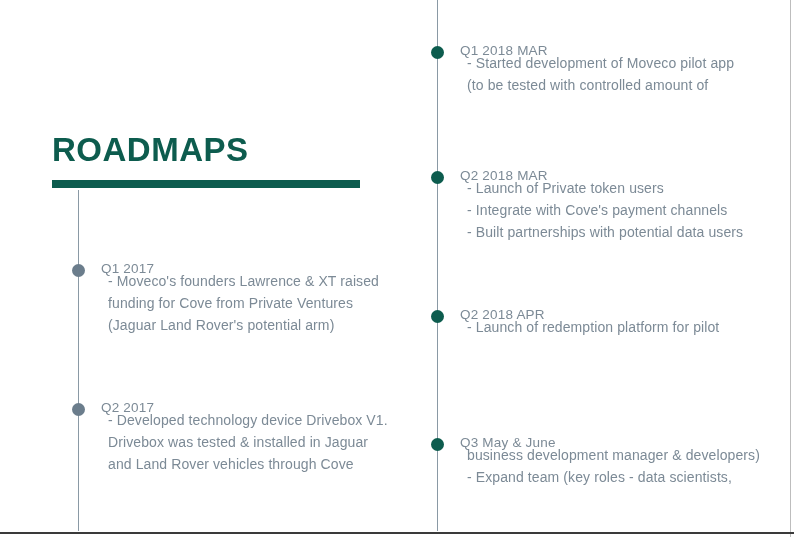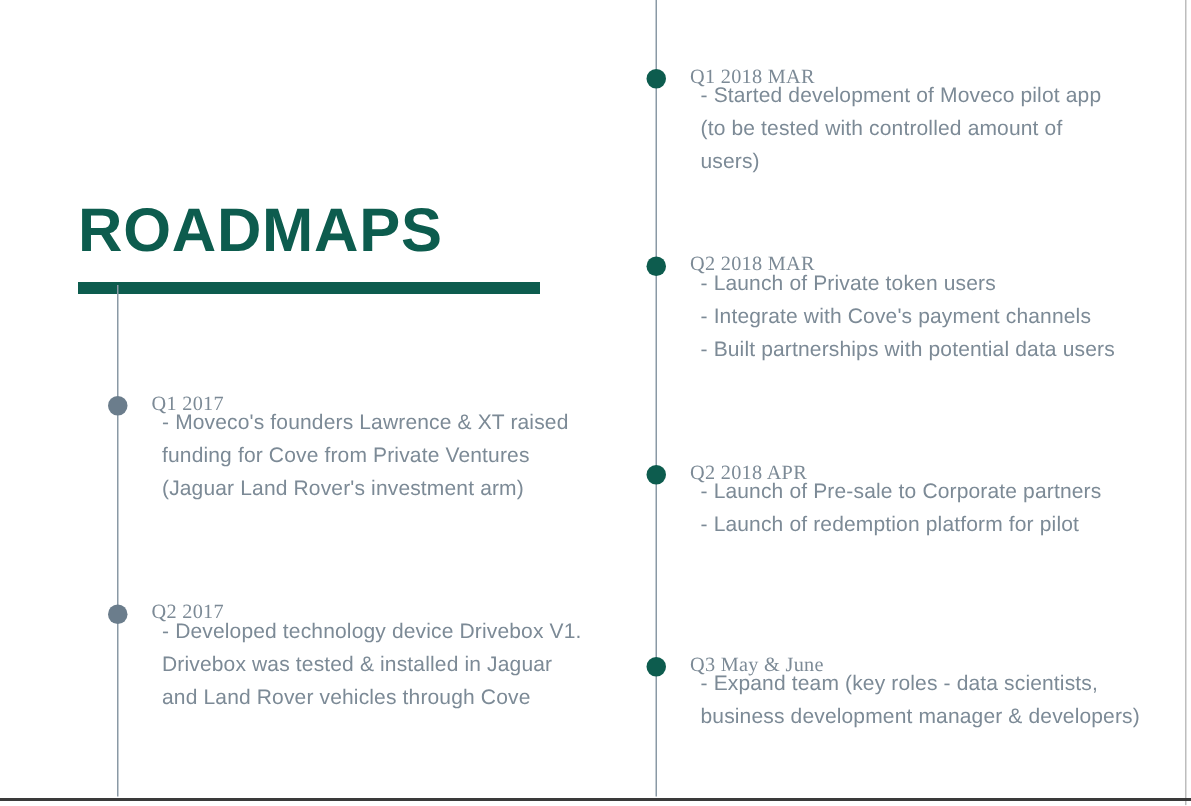--- a/index.html
+++ b/index.html
@@ -38,21 +38,21 @@
   }
 
   
   .heading-block {
     position: absolute;
     left: 52px;
     top: 133px;
     width: 330px;
   }
   .heading-title {
-    font-size: 41px;
+    font-size: 33px;
     font-weight: bold;
     color: #0d5c4e;
     letter-spacing: 0.5px;
     line-height: 1.0;
     margin: 0;
     white-space: nowrap;
   }
   .heading-rule {
     margin-top: 14px;
     width: 308px;
@@ -101,21 +101,20 @@
   }
   .entry-label {
     position: absolute;
     left: 23px;
     top: 0;
     font-size: 13.5px;
     color: #7c8a96;
     letter-spacing: 0.2px;
     white-space: nowrap;
     line-height: 1.4;
-    font-family: Liberation Serif, serif;
   }
   .entry-body {
     position: absolute;
     left: 30px;
     top: 10px;
     font-size: 14px;
     color: #7c8a96;
     line-height: 22px;
     letter-spacing: 0.1px;
   }
@@ -144,68 +143,66 @@
 
   <div class="rail rail-left"></div>
   <div class="rail rail-right"></div>
 
   <div class="entry entry-l0">
     <span class="entry-dot dot-left"></span>
     <div class="entry-label">Q1 2017</div>
     <div class="entry-body">
       <div class="bline">- Moveco's founders Lawrence &amp; XT raised</div>
       <div class="bline">funding for Cove from Private Ventures</div>
-      <div class="bline">(Jaguar Land Rover's investment arm)</div>
+      <div class="bline">(Jaguar Land Rover's potential arm)</div>
     </div>
   </div>
 
   <div class="entry entry-l1">
     <span class="entry-dot dot-left"></span>
     <div class="entry-label">Q2 2017</div>
     <div class="entry-body">
       <div class="bline">- Developed technology device Drivebox V1.</div>
       <div class="bline">Drivebox was tested &amp; installed in Jaguar</div>
       <div class="bline">and Land Rover vehicles through Cove</div>
     </div>
   </div>
 
   <div class="entry entry-r0">
     <span class="entry-dot dot-right"></span>
     <div class="entry-label">Q1 2018 MAR</div>
     <div class="entry-body">
       <div class="bline">- Started development of Moveco pilot app</div>
       <div class="bline">(to be tested with controlled amount of</div>
-      <div class="bline">users)</div>
     </div>
   </div>
 
   <div class="entry entry-r1">
     <span class="entry-dot dot-right"></span>
     <div class="entry-label">Q2 2018 MAR</div>
     <div class="entry-body">
       <div class="bline">- Launch of Private token users</div>
       <div class="bline">- Integrate with Cove's payment channels</div>
       <div class="bline">- Built partnerships with potential data users</div>
     </div>
   </div>
 
   <div class="entry entry-r2">
     <span class="entry-dot dot-right"></span>
     <div class="entry-label">Q2 2018 APR</div>
     <div class="entry-body">
-      <div class="bline">- Launch of Pre-sale to Corporate partners</div>
       <div class="bline">- Launch of redemption platform for pilot</div>
     </div>
   </div>
 
   <div class="entry entry-r3">
     <span class="entry-dot dot-right"></span>
     <div class="entry-label">Q3 May &amp; June</div>
     <div class="entry-body">
+      <div class="bline">business development manager &amp; developers)</div>
       <div class="bline">- Expand team (key roles - data scientists,</div>
-      <div class="bline">business development manager &amp; developers)</div>
     </div>
   </div>
 
   <div class="edge-right"></div>
   <div class="edge-bottom"></div>
 
 </div>
 
 </body></html>

